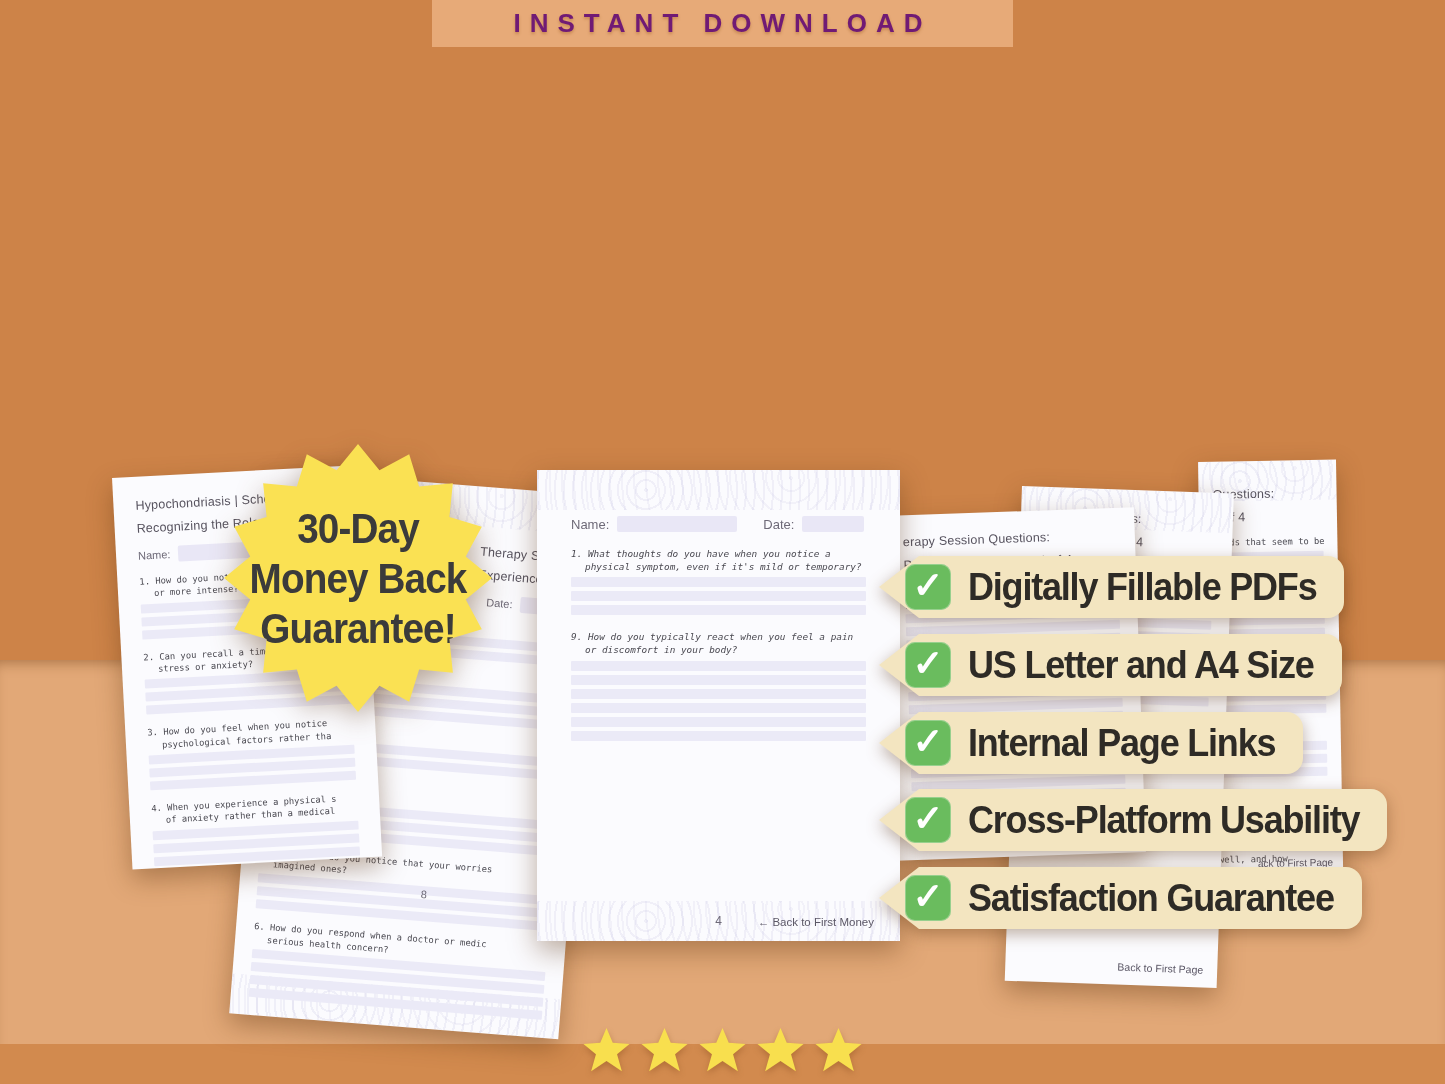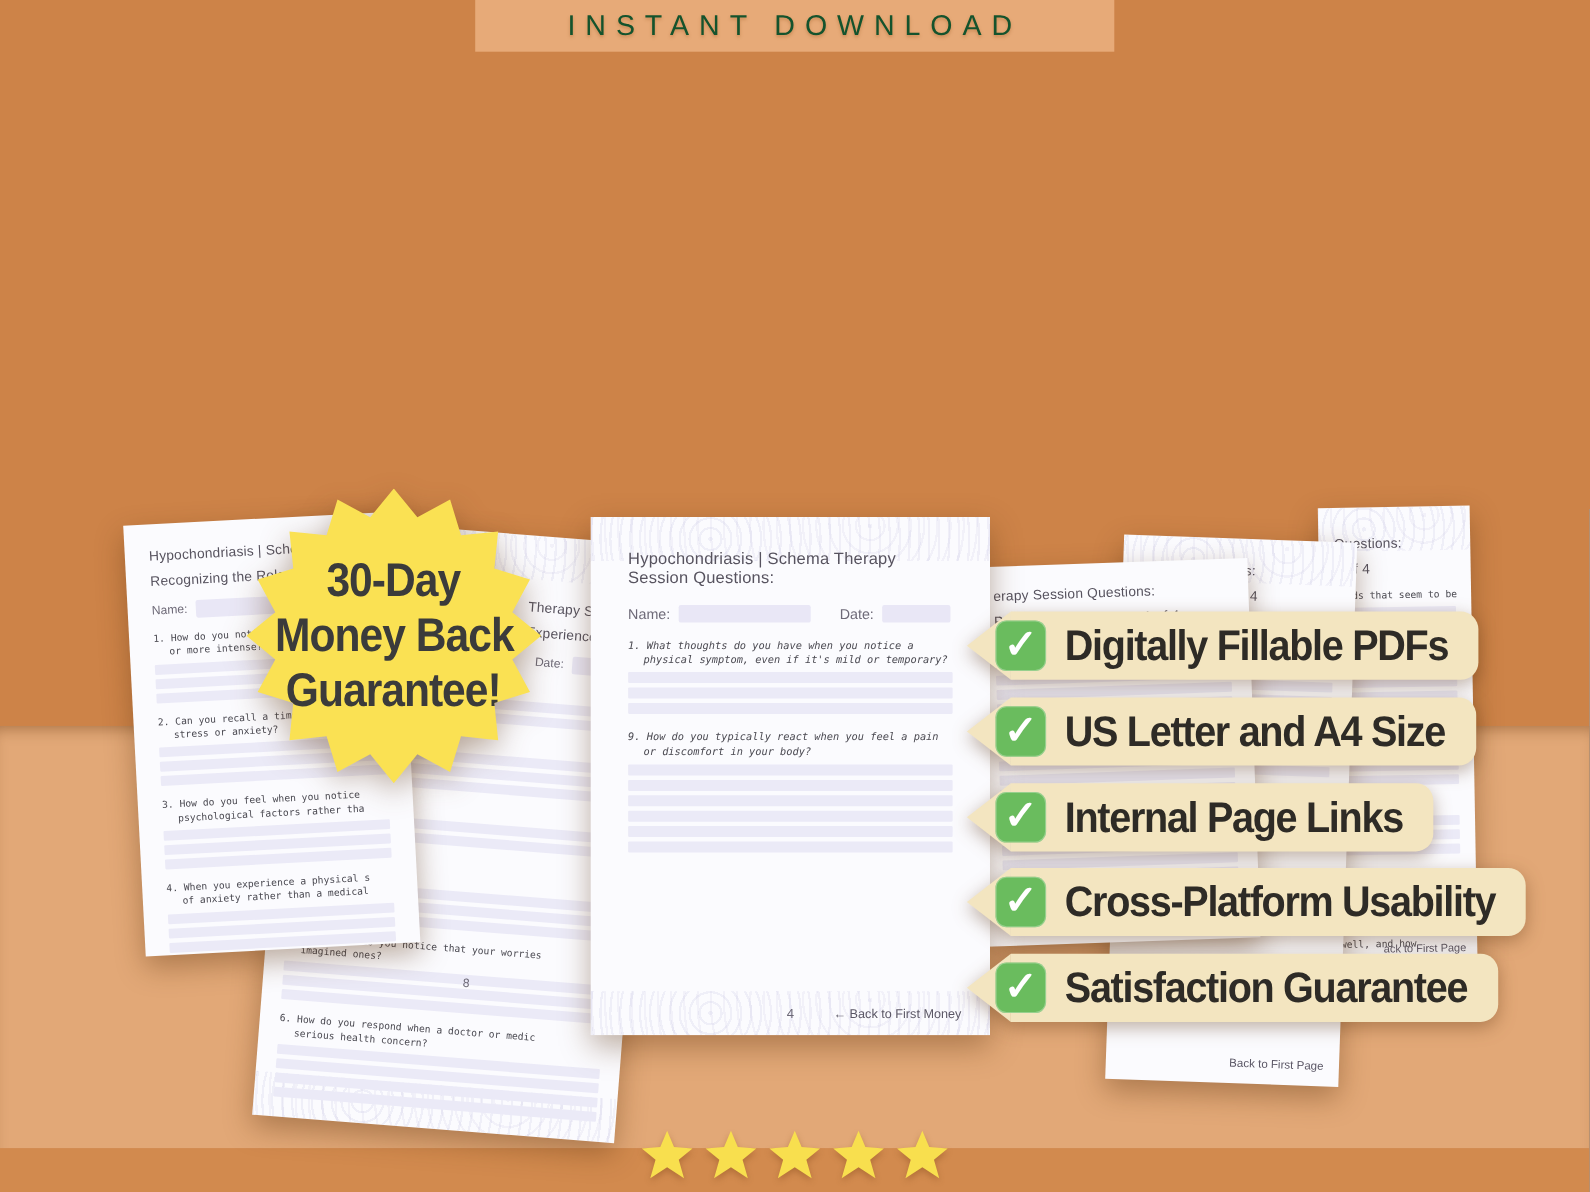--- a/index.html
+++ b/index.html
@@ -9,21 +9,21 @@
     background:#cd8348; font-family:"Liberation Sans", sans-serif;
   }
   
   .band-light{ position:absolute; left:0; top:660px; width:100%; height:384px;
     background:#e2a877; box-shadow: inset 0 10px 14px -8px rgba(110,60,20,.5);}
   .band-bottom{ position:absolute; left:0; top:1044px; width:100%; height:40px; background:#d28a4e;}
 
   
   .banner{ position:absolute; left:432px; top:0; width:581px; height:47px;
     background:#e7aa78; display:flex; align-items:center; justify-content:center;}
-  .banner-text{ color:#14532d; font-weight:normal; font-size:26px; letter-spacing:9px;
+  .banner-text{ color:#701a75; font-weight:bold; font-size:26px; letter-spacing:9px;
     text-shadow:0 2px 3px rgba(160,95,40,.45);}
 
   
   .title{ position:absolute; left:0; top:126px; width:100%; text-align:center; color:#fff; z-index:5;}
   .title-line1{ font-size:62px; font-weight:bold; line-height:1.05;
     transform:scale(.75,1.08); transform-origin:center top;
     text-shadow:0 4px 7px rgba(135,75,25,.4); white-space:nowrap;}
   .title-line2{ margin-top:16px; font-size:152px; font-weight:bold; line-height:1;
     transform:scale(.75,1.05); transform-origin:center top;
     text-shadow:0 6px 10px rgba(135,75,25,.4); white-space:nowrap;}
@@ -77,21 +77,21 @@
   .doc-e .doc-pad{ padding:22px 18px; }
   .doc-e .back-link{ bottom:12px; right:14px; font-size:10.5px;}
   .doc-f{ left:1198px; top:462px; width:138px; height:420px; transform:rotate(-1deg); z-index:11;}
   .doc-f .doc-pad{ padding:26px 14px; }
   .doc-f .back-link{ bottom:12px; right:10px; font-size:10px;}
 
   
   .badge-wrap{ position:absolute; left:224px; top:444px; z-index:30;
     filter:drop-shadow(0 9px 14px rgba(90,50,15,.42)); }
   .badge{ width:268px; height:268px; background:#fae153;
-    display:flex; flex-direction:column; align-items:center; justify-content:center; text-align:center;
+    display:flex; flex-direction:column; justify-content:center; text-align:center;
     clip-path:polygon(50% 0%,58% 9.8%,69.1% 3.8%,72.8% 15.9%,85.4% 14.6%,84.1% 27.2%,96.2% 30.9%,90.2% 42%,100% 50%,90.2% 58%,96.2% 69.1%,84.1% 72.8%,85.4% 85.4%,72.8% 84.1%,69.1% 96.2%,58% 90.2%,50% 100%,42% 90.2%,30.9% 96.2%,27.2% 84.1%,14.6% 85.4%,15.9% 72.8%,3.8% 69.1%,9.8% 58%,0% 50%,9.8% 42%,3.8% 30.9%,15.9% 27.2%,14.6% 14.6%,27.2% 15.9%,30.9% 3.8%,42% 9.8%);}
   .badge-line{ font-size:43px; font-weight:bold; color:#3b3b3b; line-height:1.17;
     transform:scaleX(.9); letter-spacing:-1px; white-space:nowrap;}
 
   
   .tags{ position:absolute; left:0; top:0; width:100%; height:100%; z-index:40; pointer-events:none;}
   .tag{ position:absolute; left:879px; height:62px; display:flex;
     filter:drop-shadow(0 5px 8px rgba(90,50,15,.38)); pointer-events:auto;}
   .tag:nth-of-type(1){ top:556px; } .tag:nth-of-type(2){ top:634px; }
   .tag:nth-of-type(3){ top:712px; } .tag:nth-of-type(4){ top:789px; }
@@ -392,21 +392,20 @@
           </div>
 
         </div>
     </div>
   </div>
 
   <div class="doc doc-center">
     <div class="doc-deco top"></div>
     <div class="doc-deco bottom"></div>
     <div class="doc-pad">
-      <div class="doc-h1">Hypochondriasis | Schema Therapy Session Questions:</div>
       <div class="field-row">
         <span>Name:</span>
         <div class="field-box" style="width:120px;"></div>
         <span style="margin-left:18px;">Date:</span>
         <div class="field-box" style="width:62px;"></div>
       </div>
       <div>
 
           <div class="q-block">
             <div class="q">1. What thoughts do you have when you notice a physical symptom, even if it's mild or temporary?</div>

